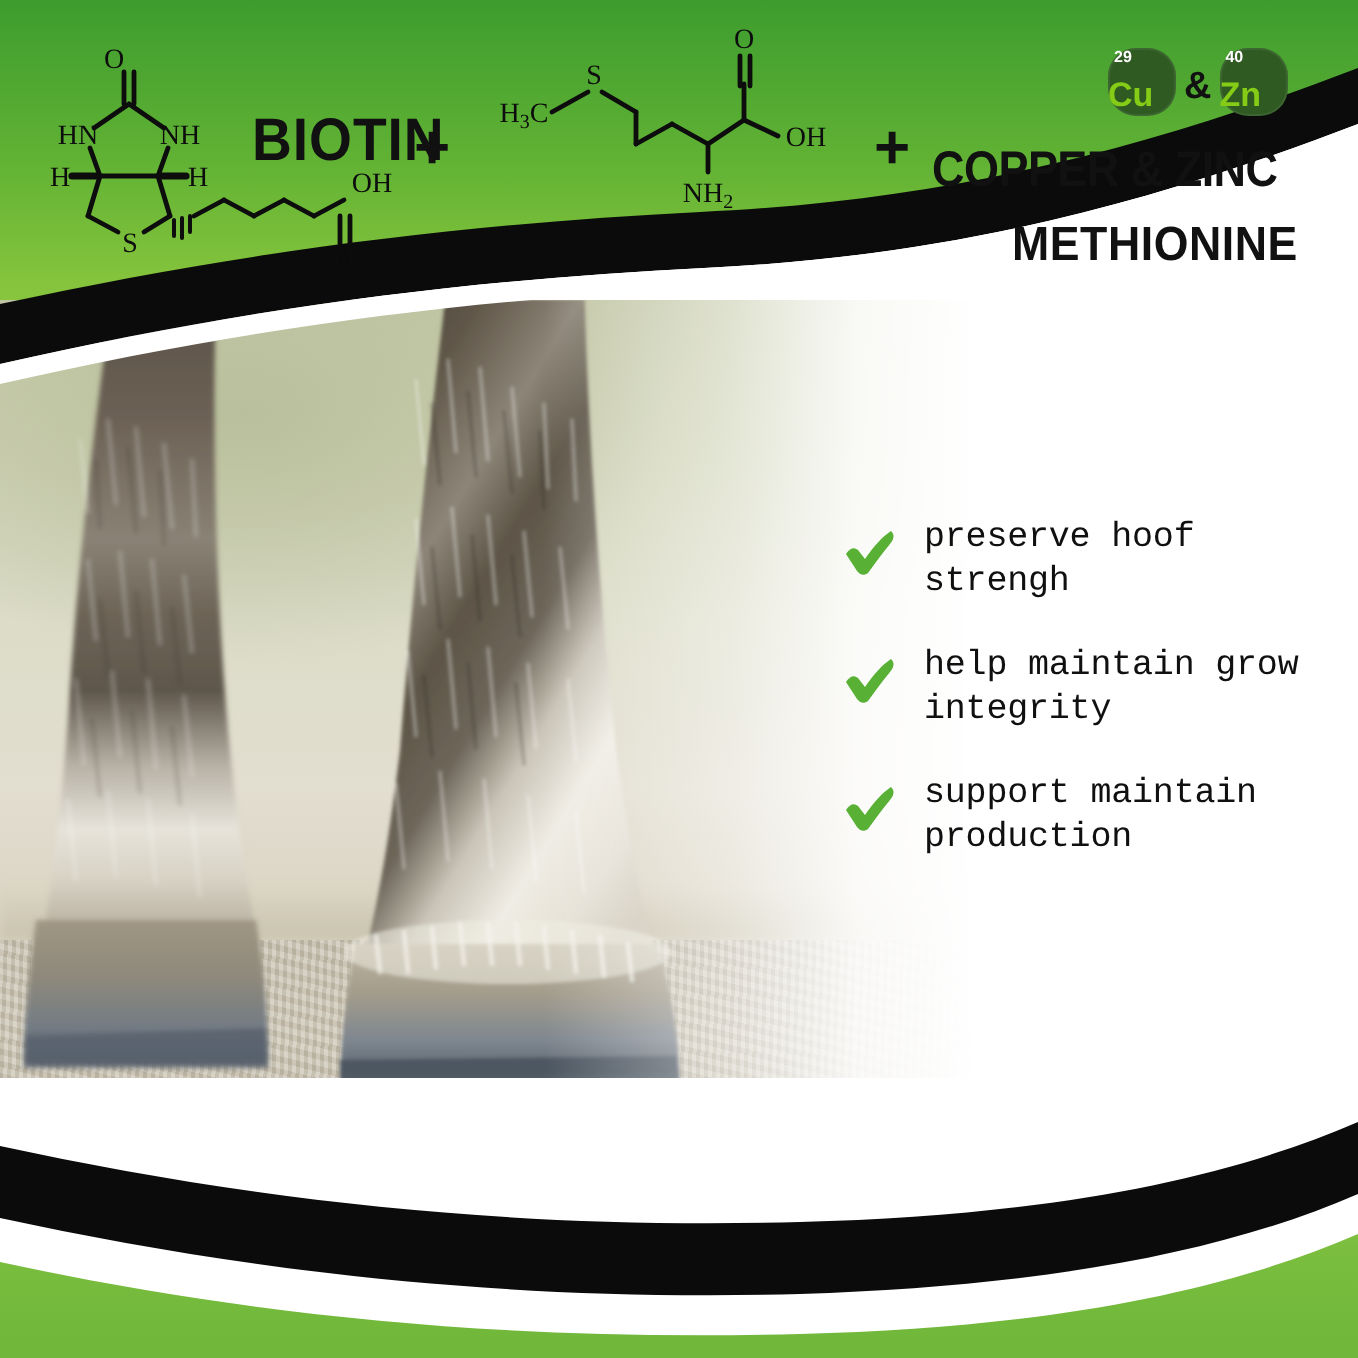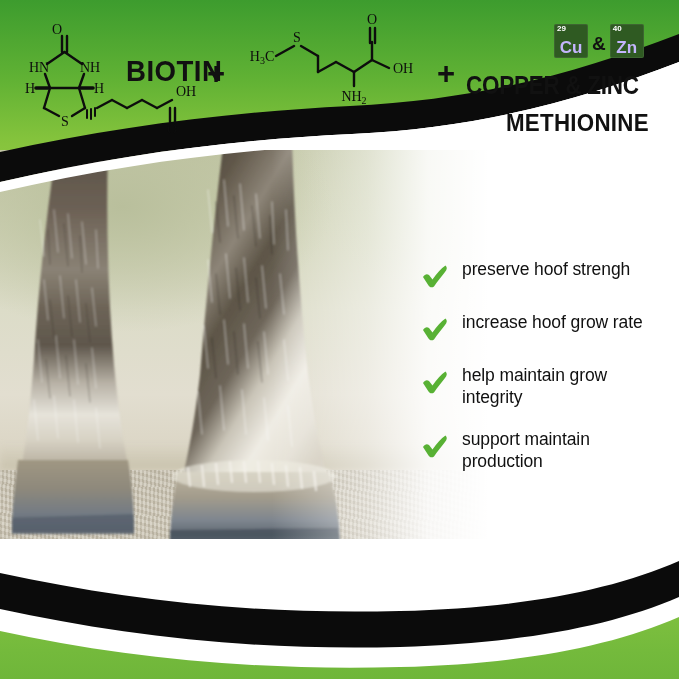--- a/index.html
+++ b/index.html
@@ -91,40 +91,39 @@
     position: absolute;
     left: 88px; top: 0px;
     display: flex;
     align-items: center;
     gap: 3px;
   }
   .elem-tile {
     position: relative;
     width: 34px; height: 34px;
     background: #2f5a22;
-    border-radius: 2px;
+    border-radius: 14px;
     box-shadow: inset 0 0 0 1px rgba(255,255,255,0.07);
   }
   .elem-num {
     position: absolute;
     left: 3px; top: 1px;
     font-family: "Liberation Sans", sans-serif;
     font-weight: 700;
     font-size: 8px;
     color: #ffffff;
     line-height: 1;
   }
   .elem-sym {
     position: absolute;
     left: 0; right: 0; bottom: 2px;
-    text-align: center;
     font-family: "Liberation Sans", sans-serif;
     font-weight: 700;
     font-size: 17px;
-    color: #c4b5fd;
+    color: #84cc16;
     line-height: 1;
   }
   .amp-tile {
     font-family: "Liberation Sans", sans-serif;
     font-weight: 700;
     font-size: 19px;
     color: #111111;
     padding: 0 1px;
     margin-top: 6px;
   }
@@ -252,21 +251,21 @@
     align-items: flex-start;
     margin-bottom: 20px;
   }
   .check {
     flex: 0 0 auto;
     width: 30px; height: 30px;
     margin-right: 12px;
     margin-top: 3px;
   }
   .benefit-text {
-    font-family: Liberation Sans, sans-serif;
+    font-family: Liberation Mono, monospace;
     font-size: 17.5px;
     line-height: 1.26;
     color: #101010;
     letter-spacing: -0.1px;
     max-width: 200px;
   }
 </style>
 </head>
 <body>
 
@@ -527,39 +526,32 @@
   <div class="benefits">
 
     <div class="benefit">
       <svg class="check" viewBox="0 0 30 30" xmlns="http://www.w3.org/2000/svg">
         <path d="M3,16 C5,13 7,12.5 9,14 L12.5,18.5 C17,12 21,7.5 25.5,4.5 C27.5,6.5 27,8.5 25,11
                  C21,16 17.5,20.5 14,25.5 C12,27 10,26.5 8.5,24.5 Z" fill="#58b134"></path>
       </svg>
       <div class="benefit-text">preserve hoof strengh</div>
     </div>
 
+
     <div class="benefit">
       <svg class="check" viewBox="0 0 30 30" xmlns="http://www.w3.org/2000/svg">
         <path d="M3,16 C5,13 7,12.5 9,14 L12.5,18.5 C17,12 21,7.5 25.5,4.5 C27.5,6.5 27,8.5 25,11
                  C21,16 17.5,20.5 14,25.5 C12,27 10,26.5 8.5,24.5 Z" fill="#58b134"></path>
       </svg>
-      <div class="benefit-text">increase hoof grow rate</div>
+      <div class="benefit-text">help maintain grow integrity</div>
     </div>
 
     <div class="benefit">
       <svg class="check" viewBox="0 0 30 30" xmlns="http://www.w3.org/2000/svg">
         <path d="M3,16 C5,13 7,12.5 9,14 L12.5,18.5 C17,12 21,7.5 25.5,4.5 C27.5,6.5 27,8.5 25,11
                  C21,16 17.5,20.5 14,25.5 C12,27 10,26.5 8.5,24.5 Z" fill="#58b134"></path>
       </svg>
-      <div class="benefit-text">help maintain grow integrity</div>
-    </div>
-
-    <div class="benefit">
-      <svg class="check" viewBox="0 0 30 30" xmlns="http://www.w3.org/2000/svg">
-        <path d="M3,16 C5,13 7,12.5 9,14 L12.5,18.5 C17,12 21,7.5 25.5,4.5 C27.5,6.5 27,8.5 25,11
-                 C21,16 17.5,20.5 14,25.5 C12,27 10,26.5 8.5,24.5 Z" fill="#58b134"></path>
-      </svg>
       <div class="benefit-text">support maintain production</div>
     </div>
 
   </div>
 
 </div>
 
 </body></html>

